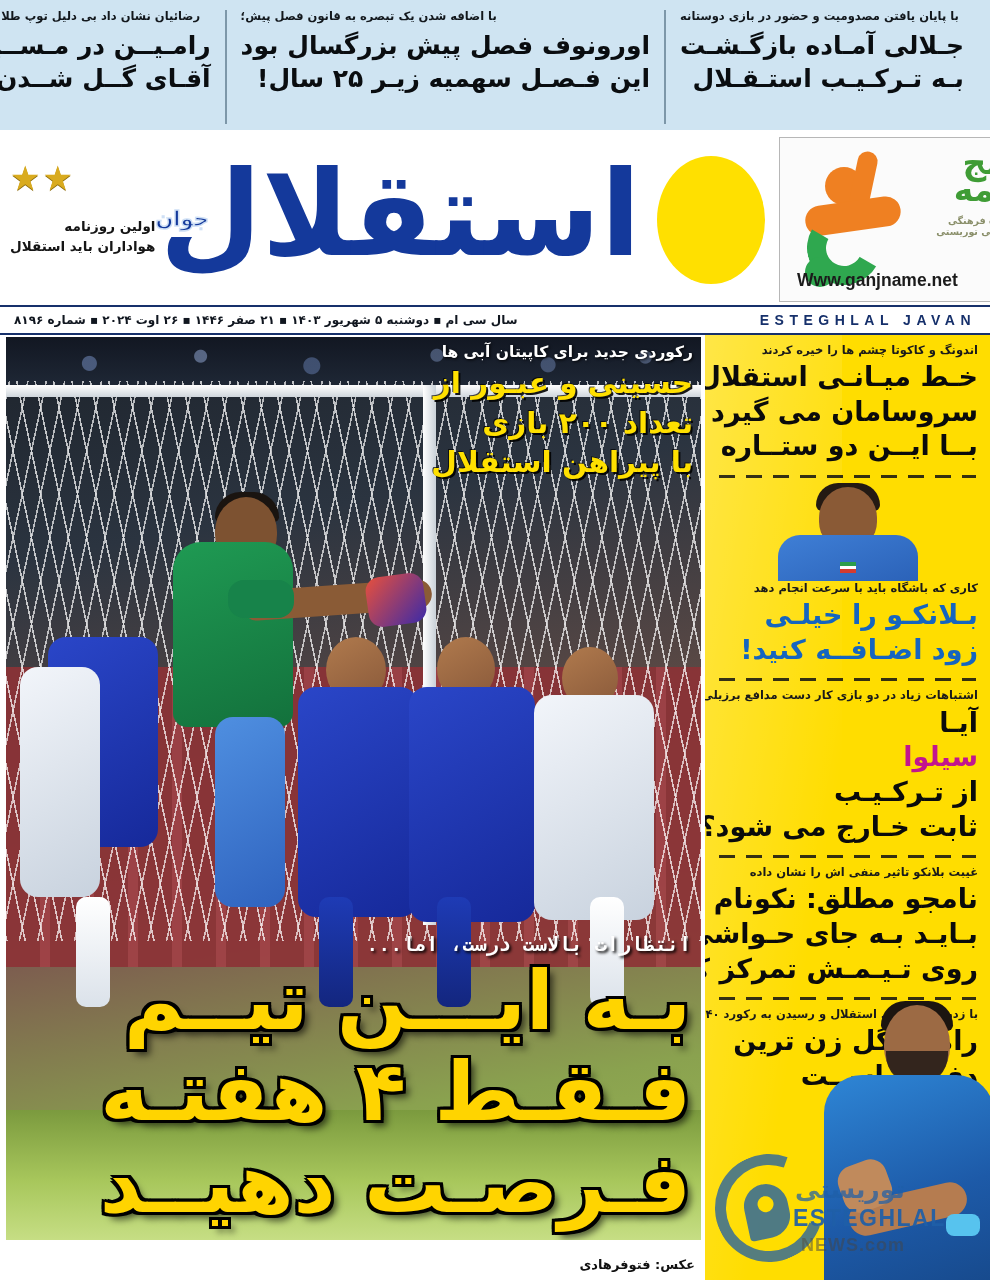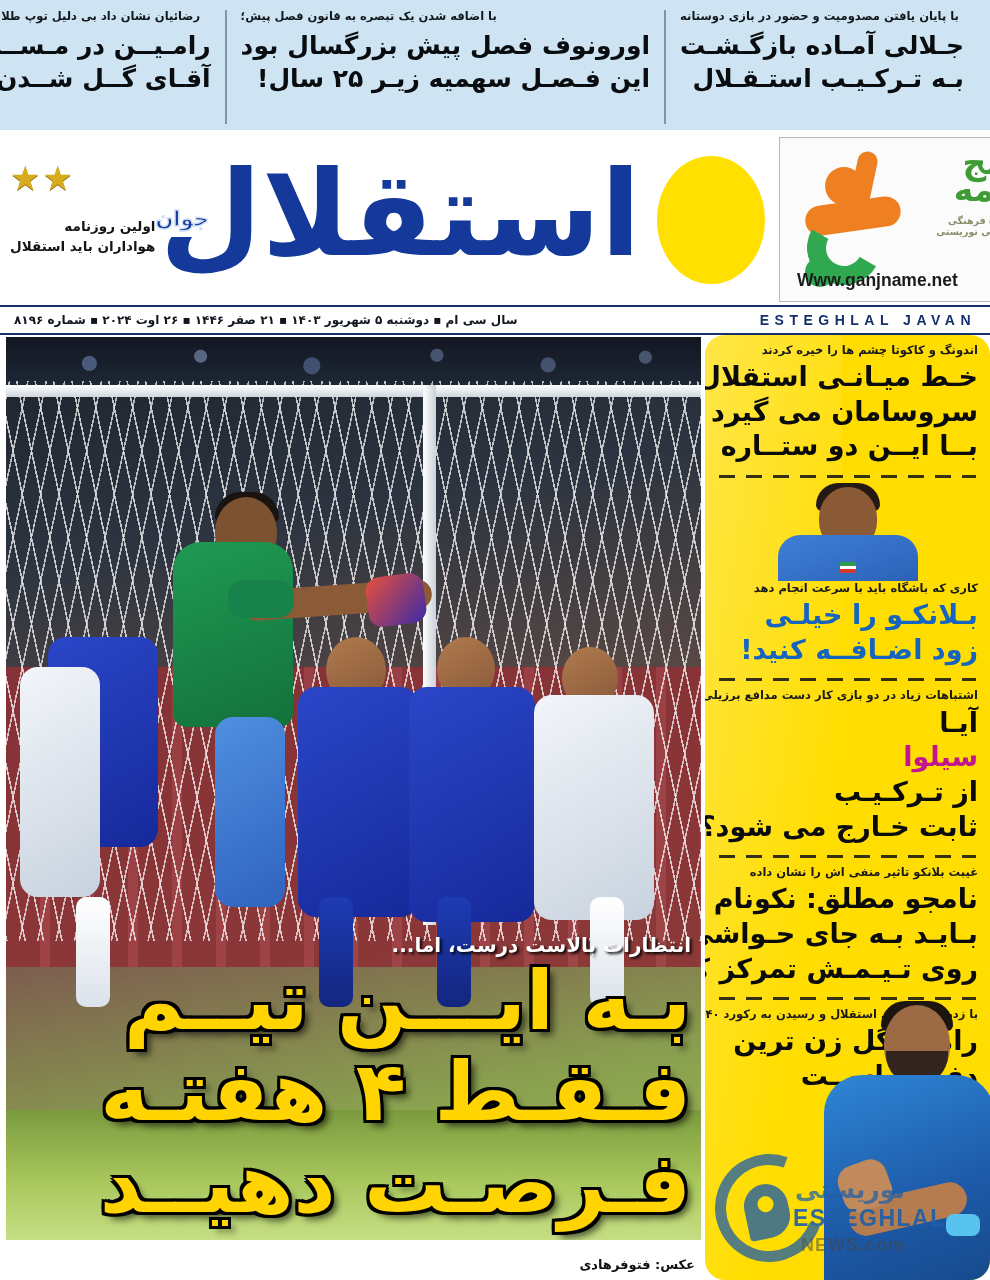--- a/index.html
+++ b/index.html
@@ -195,40 +195,40 @@
   .po-head {
     font-size: 29.5px; font-weight: 900; color: #ffe000; line-height: 1.34;
     text-shadow: 2px 2px 0 rgba(0,0,0,.9), -1px -1px 0 rgba(0,0,0,.7);
     letter-spacing: -0.5px;
   }
   .po-head span { display: block; white-space: nowrap; }
 
   .photo-overlay-main { position: absolute; right: 10px; bottom: 10px; left: 10px; z-index: 7; text-align: right; }
   .pm-kicker {
     font-size: 20px; font-weight: 900; color: #ffffff; letter-spacing: -0.3px;
-    text-shadow: 2px 2px 3px rgba(0,0,0,.95); margin-bottom: -2px;
+    text-shadow: 2px 2px 3px rgba(0,0,0,.95); margin-bottom: -2px; font-family: Liberation Mono, monospace;
   }
   .pm-head {
     font-size: 82px; font-weight: 900; color: #ffd400; line-height: 1.12;
     letter-spacing: -3px;
     text-shadow:
       3px 0 0 #000, -3px 0 0 #000, 0 3px 0 #000, 0 -3px 0 #000,
       3px 3px 0 #000, -3px 3px 0 #000, 3px -3px 0 #000, -3px -3px 0 #000,
       6px 6px 7px rgba(0,0,0,.6);
   }
   .pm-head span { display: block; white-space: nowrap; }
   .photo-credit {
     position: absolute; bottom: 8px; right: 10px;
     font-size: 13px; font-weight: 800; color: #111;
   }
 
   
   .sidebar {
     width: 285px; flex: none; background: #ffdd00;
-    position: relative; padding: 8px 12px 0 12px; overflow: hidden; border-radius: 20px;
+    position: relative; padding: 8px 12px 0 12px; overflow: hidden;
   }
   .sidebar::before {
     content:""; position:absolute; left:0; top:0; width: 48%; height: 100%;
     background: linear-gradient(100deg, rgba(255,255,255,.28), rgba(255,255,255,0) 70%);
     pointer-events: none;
   }
   .sb-item { position: relative; z-index: 2; padding-bottom: 4px; }
   .sb-kicker {
     font-size: 11.5px; font-weight: 700; color: #1a1a1a; text-align: right;
     line-height: 1.25; margin-bottom: 3px; letter-spacing: -0.2px; white-space: nowrap;
@@ -390,20 +390,28 @@
         <div class="pl skin" style="left:62%;top:300px;width:58px;height:64px;"></div>
         <div class="pl blue" style="left:58%;top:350px;width:126px;height:235px;"></div>
         <div class="pl skin" style="left:80%;top:310px;width:56px;height:62px;"></div>
         <div class="pl white" style="left:76%;top:358px;width:120px;height:225px;"></div>
         <div class="pl lblue" style="left:30%;top:380px;width:70px;height:190px;"></div>
         <div class="pl sock-w" style="left:10%;top:560px;width:34px;height:110px;border-radius:10px;"></div>
         <div class="pl sock-b" style="left:45%;top:560px;width:34px;height:110px;border-radius:10px;"></div>
         <div class="pl sock-b" style="left:62%;top:560px;width:34px;height:110px;border-radius:10px;"></div>
         <div class="pl sock-w" style="left:84%;top:560px;width:34px;height:110px;border-radius:10px;"></div>
 
+        <div class="photo-overlay-top">
+          <div class="po-kicker">رکوردی جدید برای کاپیتان آبی ها</div>
+          <div class="po-head">
+            <span>حسینی و عبـور از</span>
+            <span>تعداد ۲۰۰ بازی</span>
+            <span>با پیراهن استقلال</span>
+          </div>
+        </div>
 
         <div class="photo-overlay-main">
           <div class="pm-kicker">انتظارات بالاست درست، اما...</div>
           <div class="pm-head">
             <span>بـه ایـــن تیــم</span>
             <span>فـقـط ۴ هفتـه</span>
             <span>فـرصـت دهیــد</span>
           </div>
         </div>
       </div>

